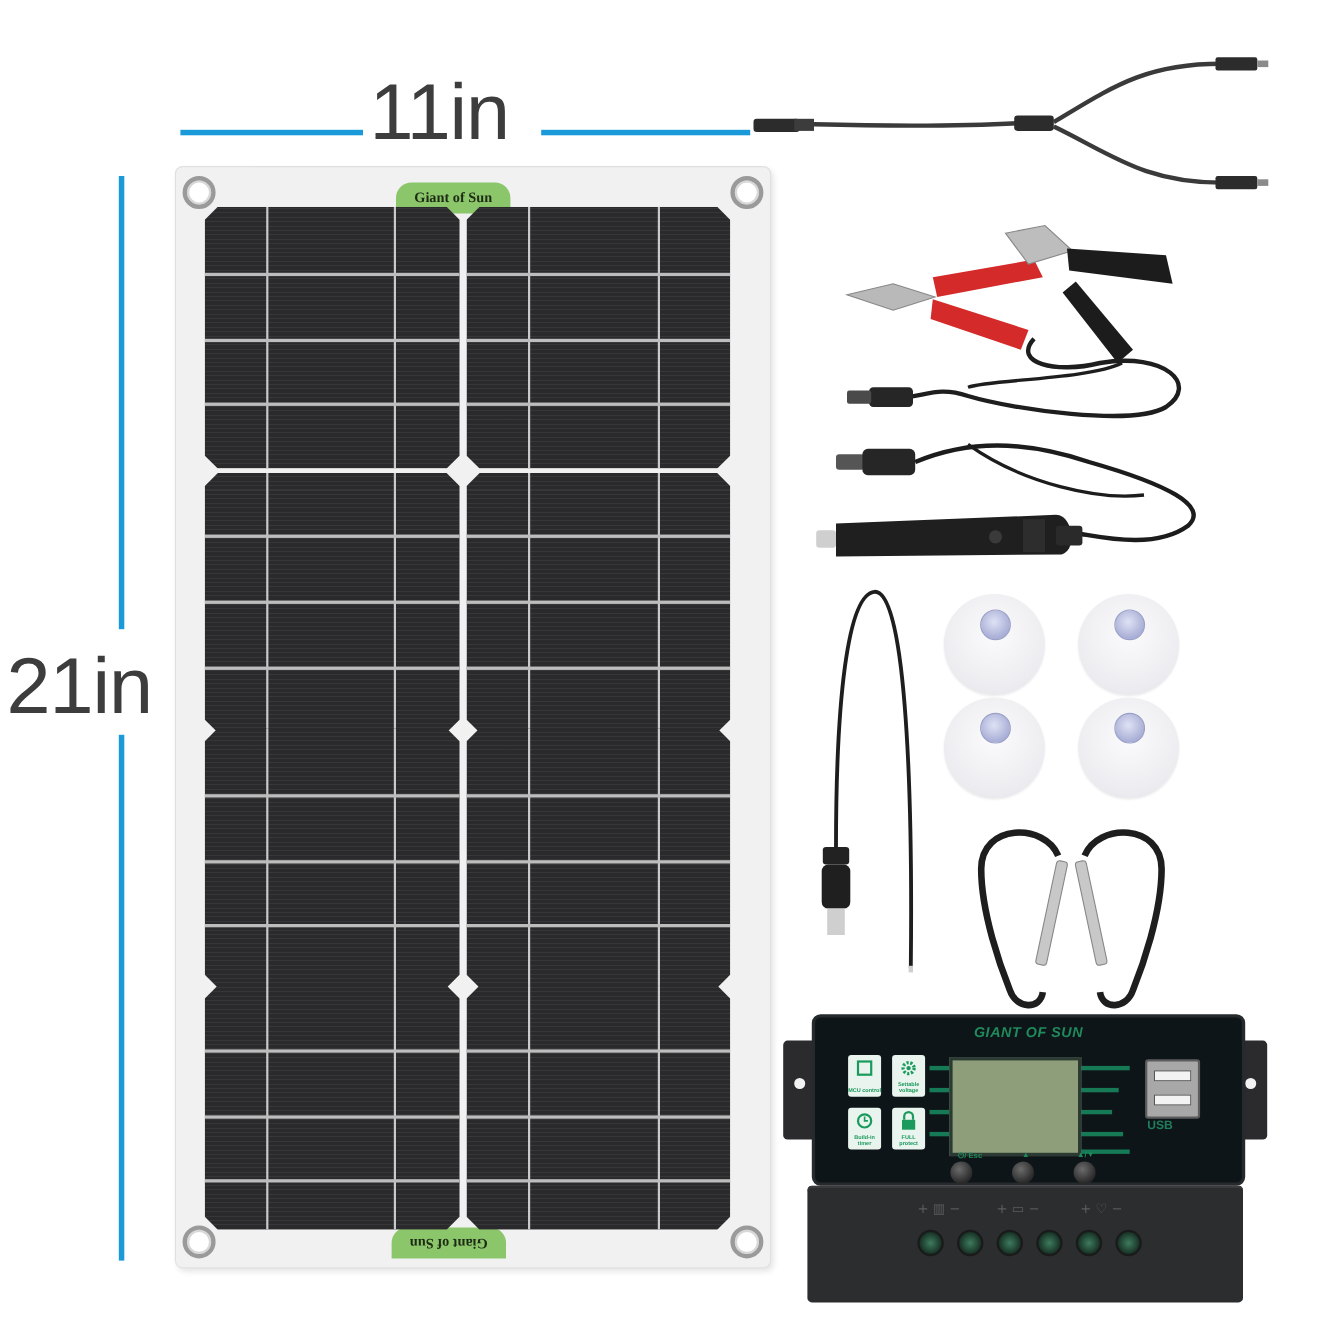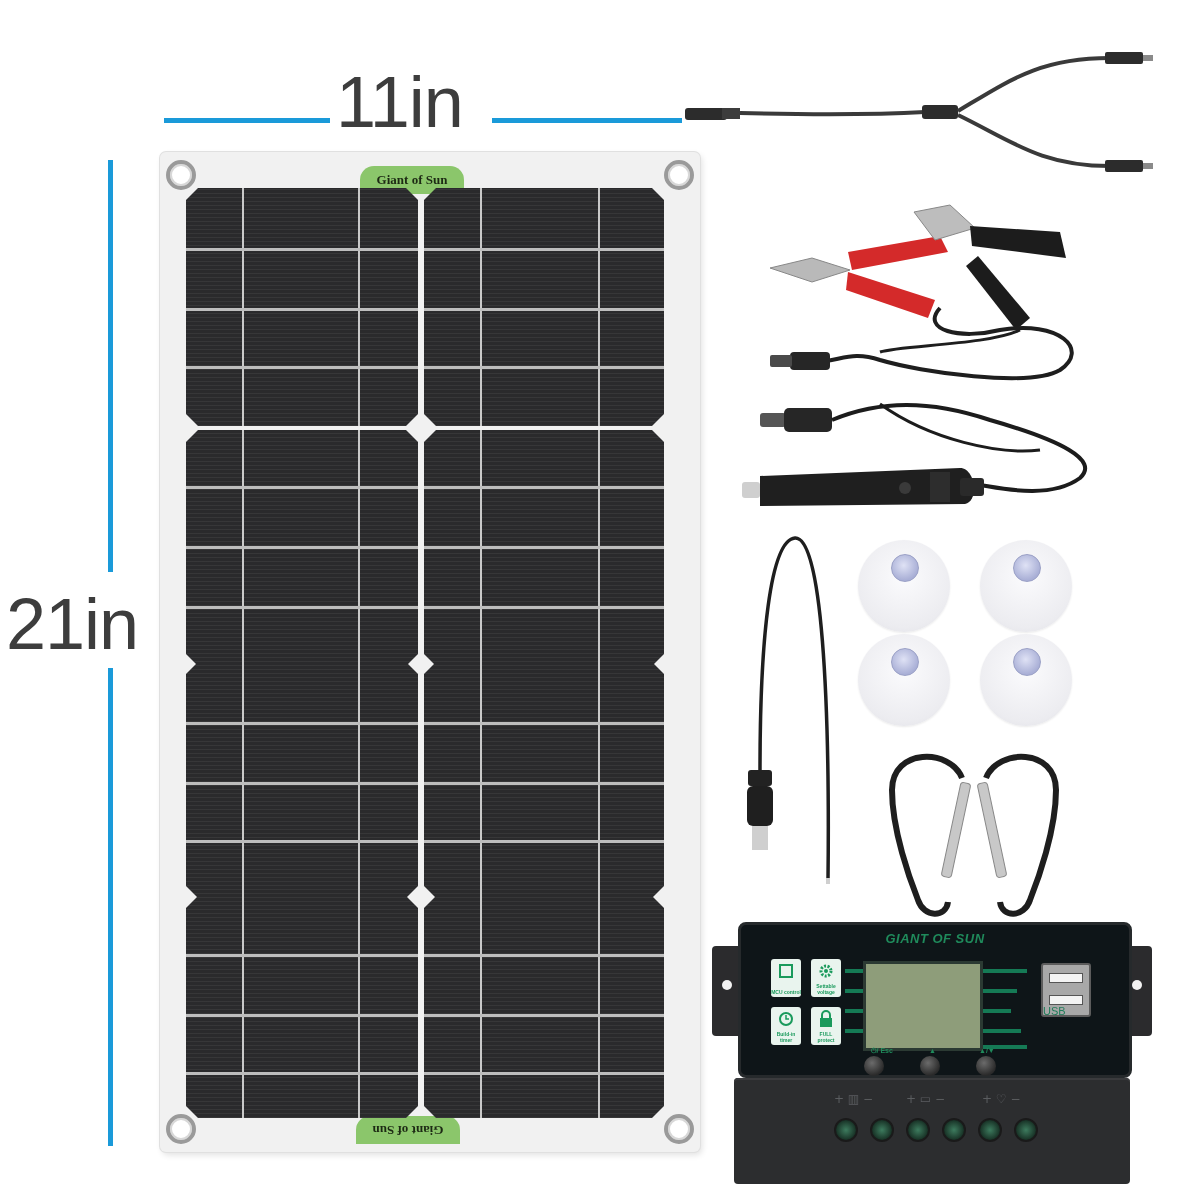--- a/index.html
+++ b/index.html
@@ -32,21 +32,21 @@
   .ctrl-ear .hole { position: absolute; width: 10px; height: 10px; border-radius: 50%; background: #f2f2f2; left: 10px; top: 34px; }
   .ctrl-body { position: absolute; left: 26px; top: 0; width: 388px; height: 150px; background: #0e1518; border-radius: 8px; border: 3px solid #262a2c; }
   .ctrl-title { position: absolute; left: 0; right: 0; top: 6px; text-align: center; font-family: "Liberation Sans", sans-serif; font-style: italic; font-weight: bold; font-size: 13px; color: #1f8a5b; letter-spacing: 0.5px; }
   .feat { position: absolute; width: 30px; height: 38px; background: #e9f4ee; border-radius: 3px; }
   .feat .g { position: absolute; left: 6px; top: 4px; width: 18px; height: 16px; }
   .feat .t { position: absolute; left: 0; right: 0; bottom: 2px; font-size: 5px; text-align: center; color: #1a9a5c; font-weight: bold; line-height: 6px; }
   .lcd { position: absolute; left: 122px; top: 36px; width: 114px; height: 84px; background: #8e9d7a; border: 3px solid #2b3a33; }
   .stripe { position: absolute; height: 4px; background: #157a55; }
   .usb { position: absolute; left: 300px; top: 38px; width: 46px; height: 50px; background: #a8a8a8; border-radius: 3px; border: 2px solid #5c5c5c; }
   .usb .port { position: absolute; left: 6px; width: 32px; height: 8px; background: #f3f3f3; border: 1px solid #555; }
-  .usb-label { position: absolute; left: 302px; top: 80px; font-size: 11px; color: #1f7d5a; font-weight: normal; font-family: "Liberation Sans", sans-serif; text-align: right; }
+  .usb-label { position: absolute; left: 302px; top: 92px; font-size: 11px; color: #1f7d5a; font-weight: bold; font-family: "Liberation Sans", sans-serif; text-align: right; }
   .btn-labels { position: absolute; top: 122px; font-size: 7px; color: #1f8a5b; font-weight: bold; }
   .knob { position: absolute; width: 20px; height: 20px; border-radius: 50%; background: radial-gradient(circle at 40% 35%, #6b6b6b, #2a2a2a 70%); top: 134px; }
   .terminal-block { position: absolute; left: 22px; top: 156px; width: 396px; height: 106px; background: #2c2d2f; border-radius: 4px; box-shadow: inset 0 2px 0 #3a3b3d; }
   .term-sym { position: absolute; top: 14px; font-size: 12px; color: #5b5d60; font-family: "DejaVu Sans", sans-serif; }
   .screw { position: absolute; top: 40px; width: 20px; height: 20px; border-radius: 50%; background: radial-gradient(circle, #3d7b5e, #183226 70%); border: 2px solid #1a1a1a; }
 
   
   .cup { position: absolute; width: 92px; height: 92px; border-radius: 50%; background: radial-gradient(circle at 50% 40%, #fbfbfd, #ececf0 70%, #dedee4); box-shadow: 0 1px 2px rgba(0,0,0,0.08); }
   .cup .nub { position: absolute; left: 33px; top: 14px; width: 26px; height: 26px; border-radius: 50%; background: radial-gradient(circle at 45% 40%, #dfe2f5, #a9afd6 70%); border: 1px solid #9aa0c6; }
 </style>

